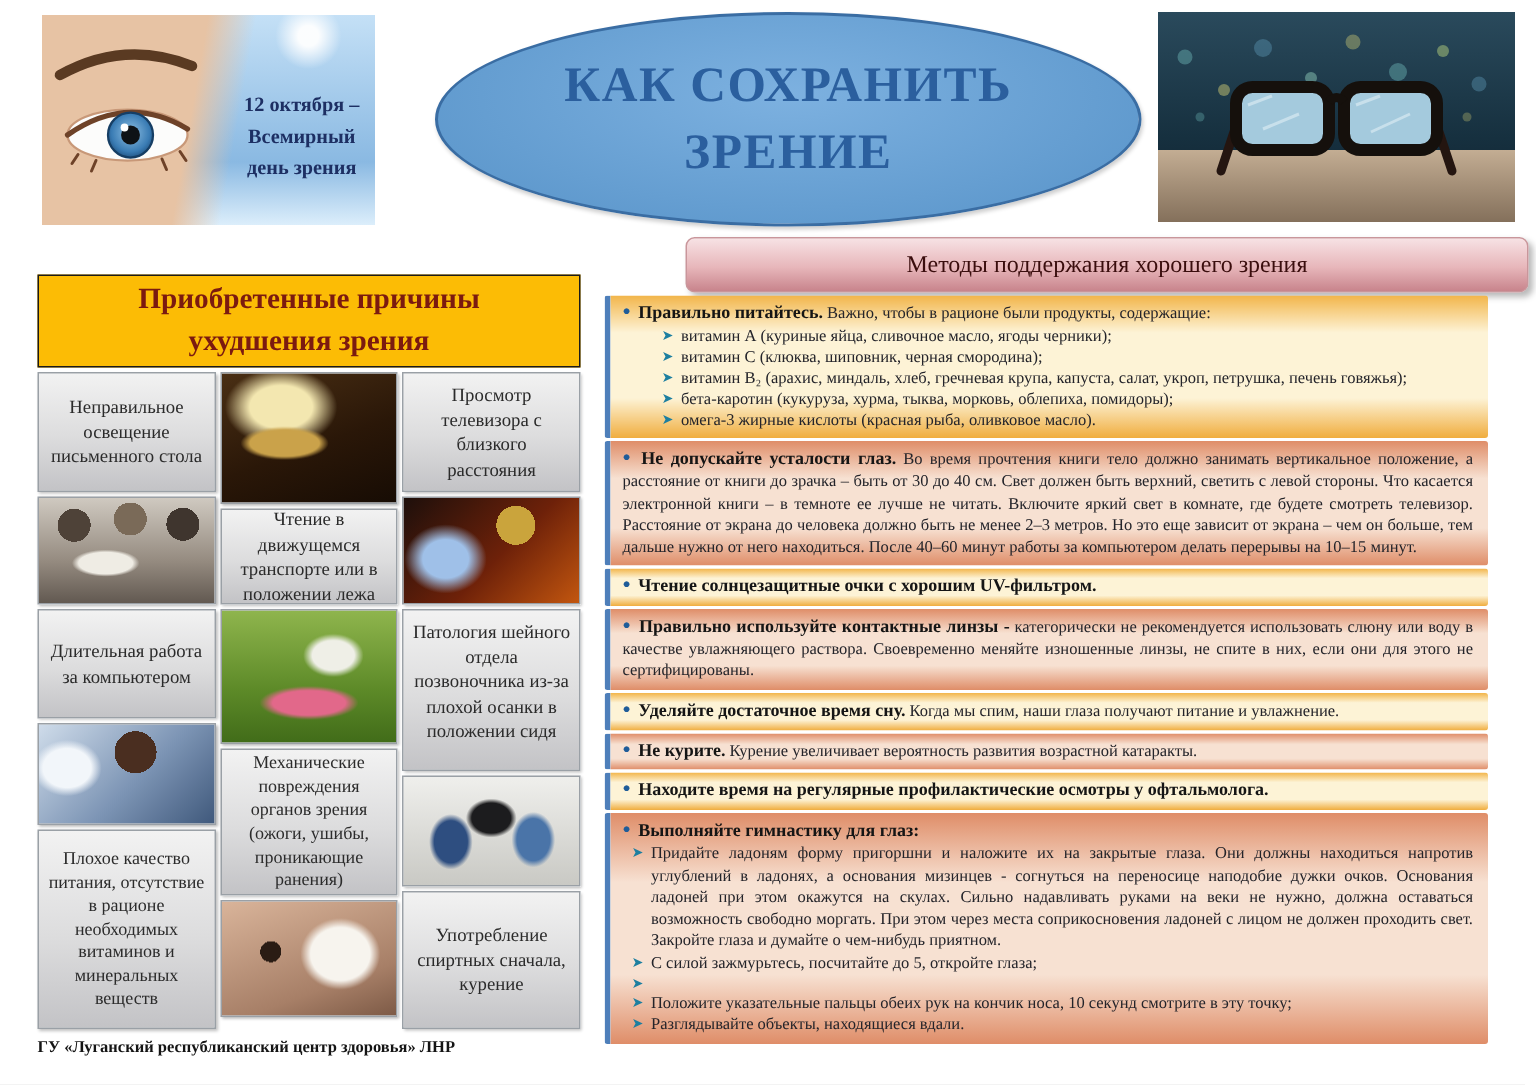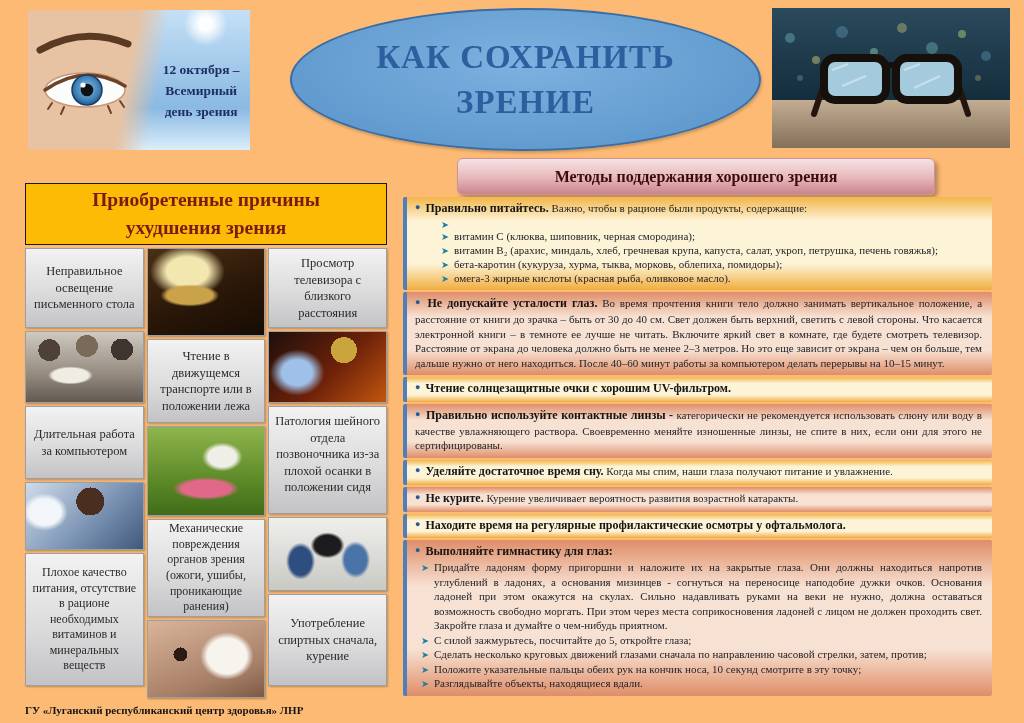--- a/index.html
+++ b/index.html
@@ -1,17 +1,17 @@
 <!DOCTYPE html>
 <html><head>
 <meta charset="utf-8">
 <style>
   html,body{margin:0;padding:0;background:#e9e9e9;}
   .poster{
-    position:relative;width:1024px;height:723px;background:#fdba74;
+    position:relative;width:1024px;height:723px;background:#ffffff;
     font-family:"Liberation Serif","DejaVu Serif",serif;overflow:hidden;margin:0 auto;
   }
   
   .eye-photo{
     position:absolute;left:28px;top:10px;width:222px;height:140px;overflow:hidden;
     background:
       radial-gradient(circle 34px at 80% 10%, rgba(255,255,255,.95) 0 20%, rgba(255,255,255,0) 65%),
       linear-gradient(100deg,#e7c3a4 0 45%, rgba(231,195,164,0) 58%),
       linear-gradient(180deg,#c4e0f6 0%,#8ab9e2 70%,#dceefb 100%);
   }
@@ -47,21 +47,21 @@
     box-shadow:1px 1px 2px rgba(0,0,0,.25);
   }
   .imgcell{box-shadow:1px 1px 2px rgba(0,0,0,.3);}
   
   .grid-col:nth-child(1) .cell:nth-child(1){height:80px}
   .grid-col:nth-child(1) .cell:nth-child(2){height:72px}
   .grid-col:nth-child(1) .cell:nth-child(3){height:73px}
   .grid-col:nth-child(1) .cell:nth-child(4){height:68px}
   .grid-col:nth-child(1) .cell:nth-child(5){height:133px;font-size:12px;line-height:1.3}
   .grid-col:nth-child(2) .cell:nth-child(1){height:88px}
-  .grid-col:nth-child(2) .cell:nth-child(2){height:84px}
+  .grid-col:nth-child(2) .cell:nth-child(2){height:64px}
   .grid-col:nth-child(2) .cell:nth-child(3){height:90px}
   .grid-col:nth-child(2) .cell:nth-child(4){height:98px;font-size:12px;line-height:1.3}
   .grid-col:nth-child(2) .cell:nth-child(5){height:78px}
   .grid-col:nth-child(3) .cell:nth-child(1){height:80px}
   .grid-col:nth-child(3) .cell:nth-child(2){height:72px}
   .grid-col:nth-child(3) .cell:nth-child(3){height:108px;align-items:flex-start;padding-top:6px}
   .grid-col:nth-child(3) .cell:nth-child(4){height:74px}
   .grid-col:nth-child(3) .cell:nth-child(5){height:92px}
   
   .ph-reading-by-lamp{background:
@@ -94,24 +94,24 @@
     radial-gradient(ellipse 26px 20px at 50% 38%,#1c1c1e 0 50%,rgba(28,28,30,0) 65%),
     radial-gradient(ellipse 22px 28px at 27% 60%,#2e4e80 0 50%,rgba(46,78,128,0) 66%),
     radial-gradient(ellipse 22px 28px at 74% 58%,#4a74a8 0 50%,rgba(74,116,168,0) 66%),
     linear-gradient(180deg,#efefec 0%,#c9c9c4 100%);}
   .causes-footer{
     margin-top:6px;text-align:left;font-weight:bold;font-size:11px;color:#141414;
   }
   
   .right-panel{position:absolute;left:403px;top:158px;width:589px;}
   .methods-header{
-    margin-left:54px;width:478px;height:37px;border-radius:6px;box-sizing:border-box;
+    margin-left:54px;width:562px;height:37px;border-radius:6px;box-sizing:border-box;
     background:linear-gradient(180deg,#f7e2e4 0%,#e7b6ba 55%,#c8848c 100%);
     border:1px solid #c9969b;box-shadow:3px 3px 4px rgba(0,0,0,.28);
-    color:#3a0d0d;font-weight:bold;font-size:16px;text-align:center;line-height:35px;
+    color:#3a0d0d;font-weight:normal;font-size:16px;text-align:center;line-height:35px;
   }
   .methods-sections{display:flex;flex-direction:column;gap:2px;margin-top:2px;}
   .sec{
     border-left:4px solid #4e7fba;border-radius:2px;padding:4px 10px 5px 8px;
     font-size:11px;line-height:1.32;color:#24242a;box-sizing:border-box;
   }
   .sec:nth-child(odd){background:linear-gradient(180deg,#f2b54a 0%,#fdf3d6 26%,#fdf3d6 72%,#f0ad3e 100%);}
   .sec:nth-child(even){background:linear-gradient(180deg,#df8d68 0%,#f7e1d2 30%,#f7e1d2 70%,#df8d68 100%);}
   .sec-head{text-align:justify;}
   .lead{font-size:12px;color:#151515;font-weight:bold;}
@@ -221,20 +221,21 @@
     <div class="causes-footer">ГУ «Луганский республиканский центр здоровья» ЛНР</div>
   </div>
 
   <div class="right-panel">
     <div class="methods-header">Методы поддержания хорошего зрения</div>
     <div class="methods-sections">
         <div class="sec">
           <div class="sec-head"><span class="bullet">●</span><span class="lead">Правильно питайтесь.</span><span class="rest"> Важно, чтобы в рационе были продукты, содержащие:</span></div>
           <div class="sub">
             <span class="arrow">➤</span>
+            <span>витамин А (куриные яйца, сливочное масло, ягоды черники);</span>
           </div>
           <div class="sub">
             <span class="arrow">➤</span>
             <span>витамин С (клюква, шиповник, черная смородина);</span>
           </div>
           <div class="sub">
             <span class="arrow">➤</span>
             <span>витамин В₂ (арахис, миндаль, хлеб, гречневая крупа, капуста, салат, укроп, петрушка, печень говяжья);</span>
           </div>
           <div class="sub">
@@ -269,21 +270,20 @@
           <div class="sub">
             <span class="arrow">➤</span>
             <span>Придайте ладоням форму пригоршни и наложите их на закрытые глаза. Они должны находиться напротив углублений в ладонях, а основания мизинцев - согнуться на переносице наподобие дужки очков. Основания ладоней при этом окажутся на скулах. Сильно надавливать руками на веки не нужно, должна оставаться возможность свободно моргать. При этом через места соприкосновения ладоней с лицом не должен проходить свет. Закройте глаза и думайте о чем-нибудь приятном.</span>
           </div>
           <div class="sub">
             <span class="arrow">➤</span>
             <span>С силой зажмурьтесь, посчитайте до 5, откройте глаза;</span>
           </div>
           <div class="sub">
             <span class="arrow">➤</span>
-            <span>Сделать несколько круговых движений глазами сначала по направлению часовой стрелки, затем, против;</span>
           </div>
           <div class="sub">
             <span class="arrow">➤</span>
             <span>Положите указательные пальцы обеих рук на кончик носа, 10 секунд смотрите в эту точку;</span>
           </div>
           <div class="sub">
             <span class="arrow">➤</span>
             <span>Разглядывайте объекты, находящиеся вдали.</span>
           </div>
         </div>

